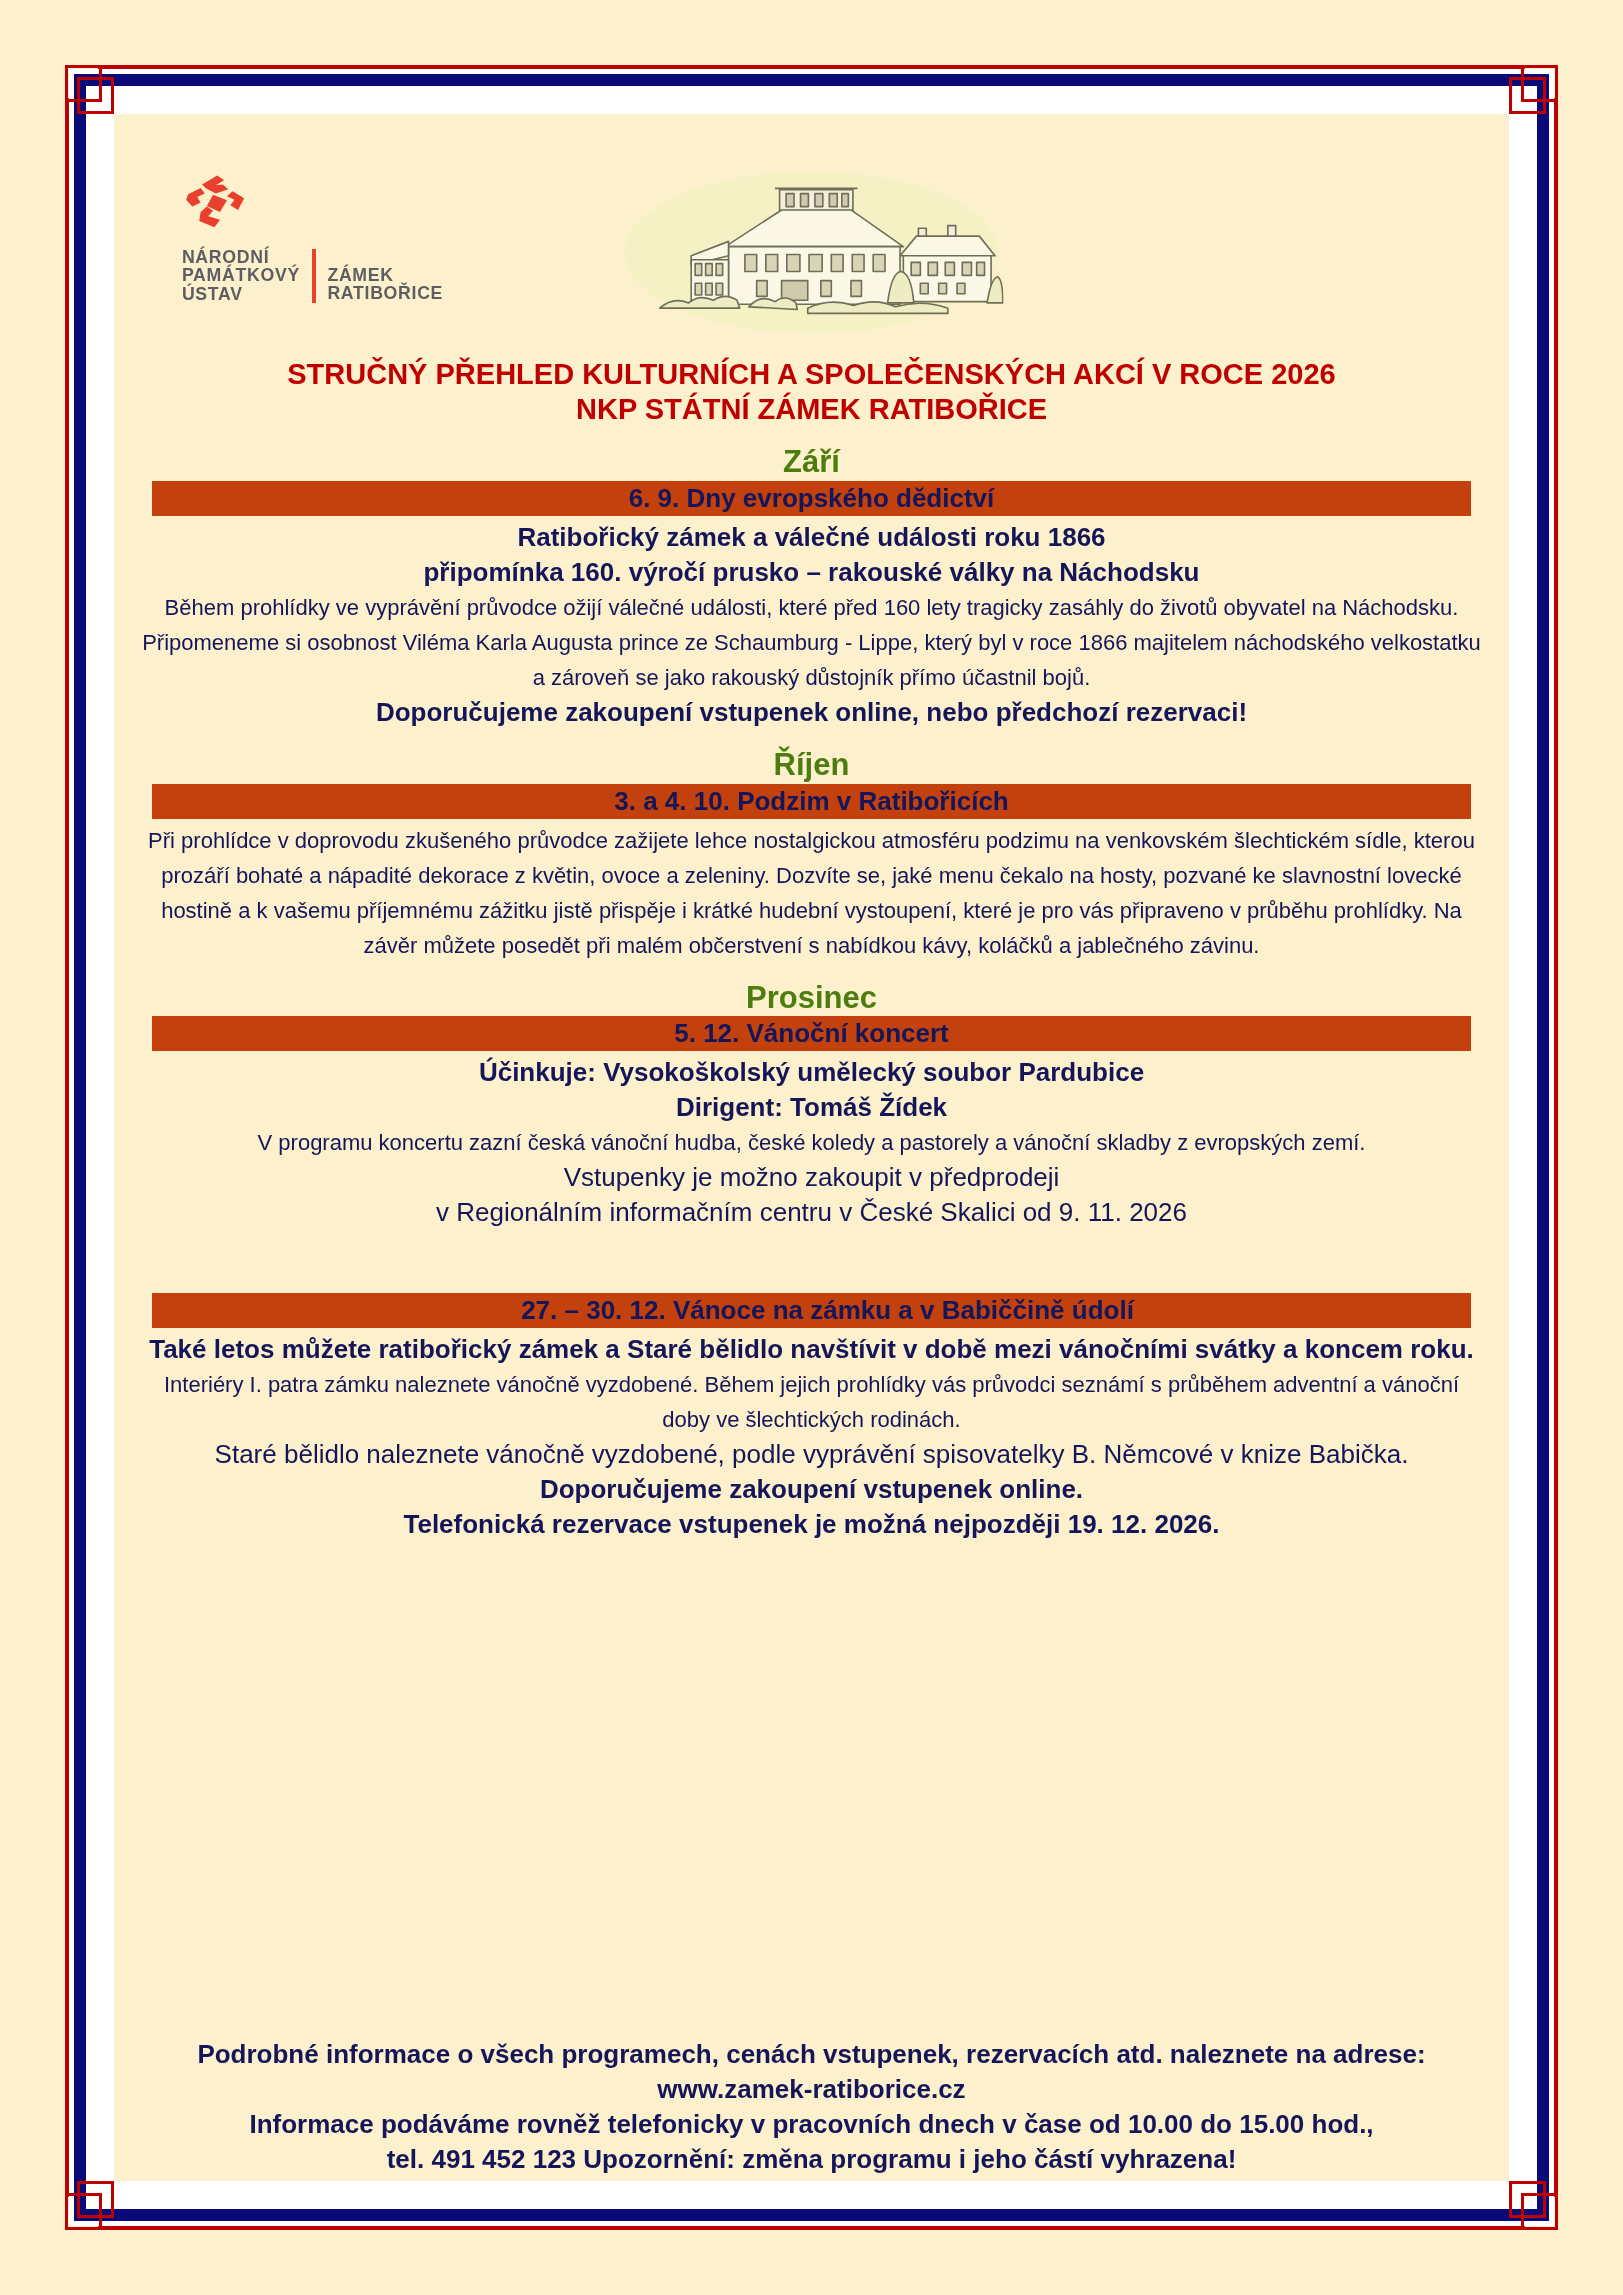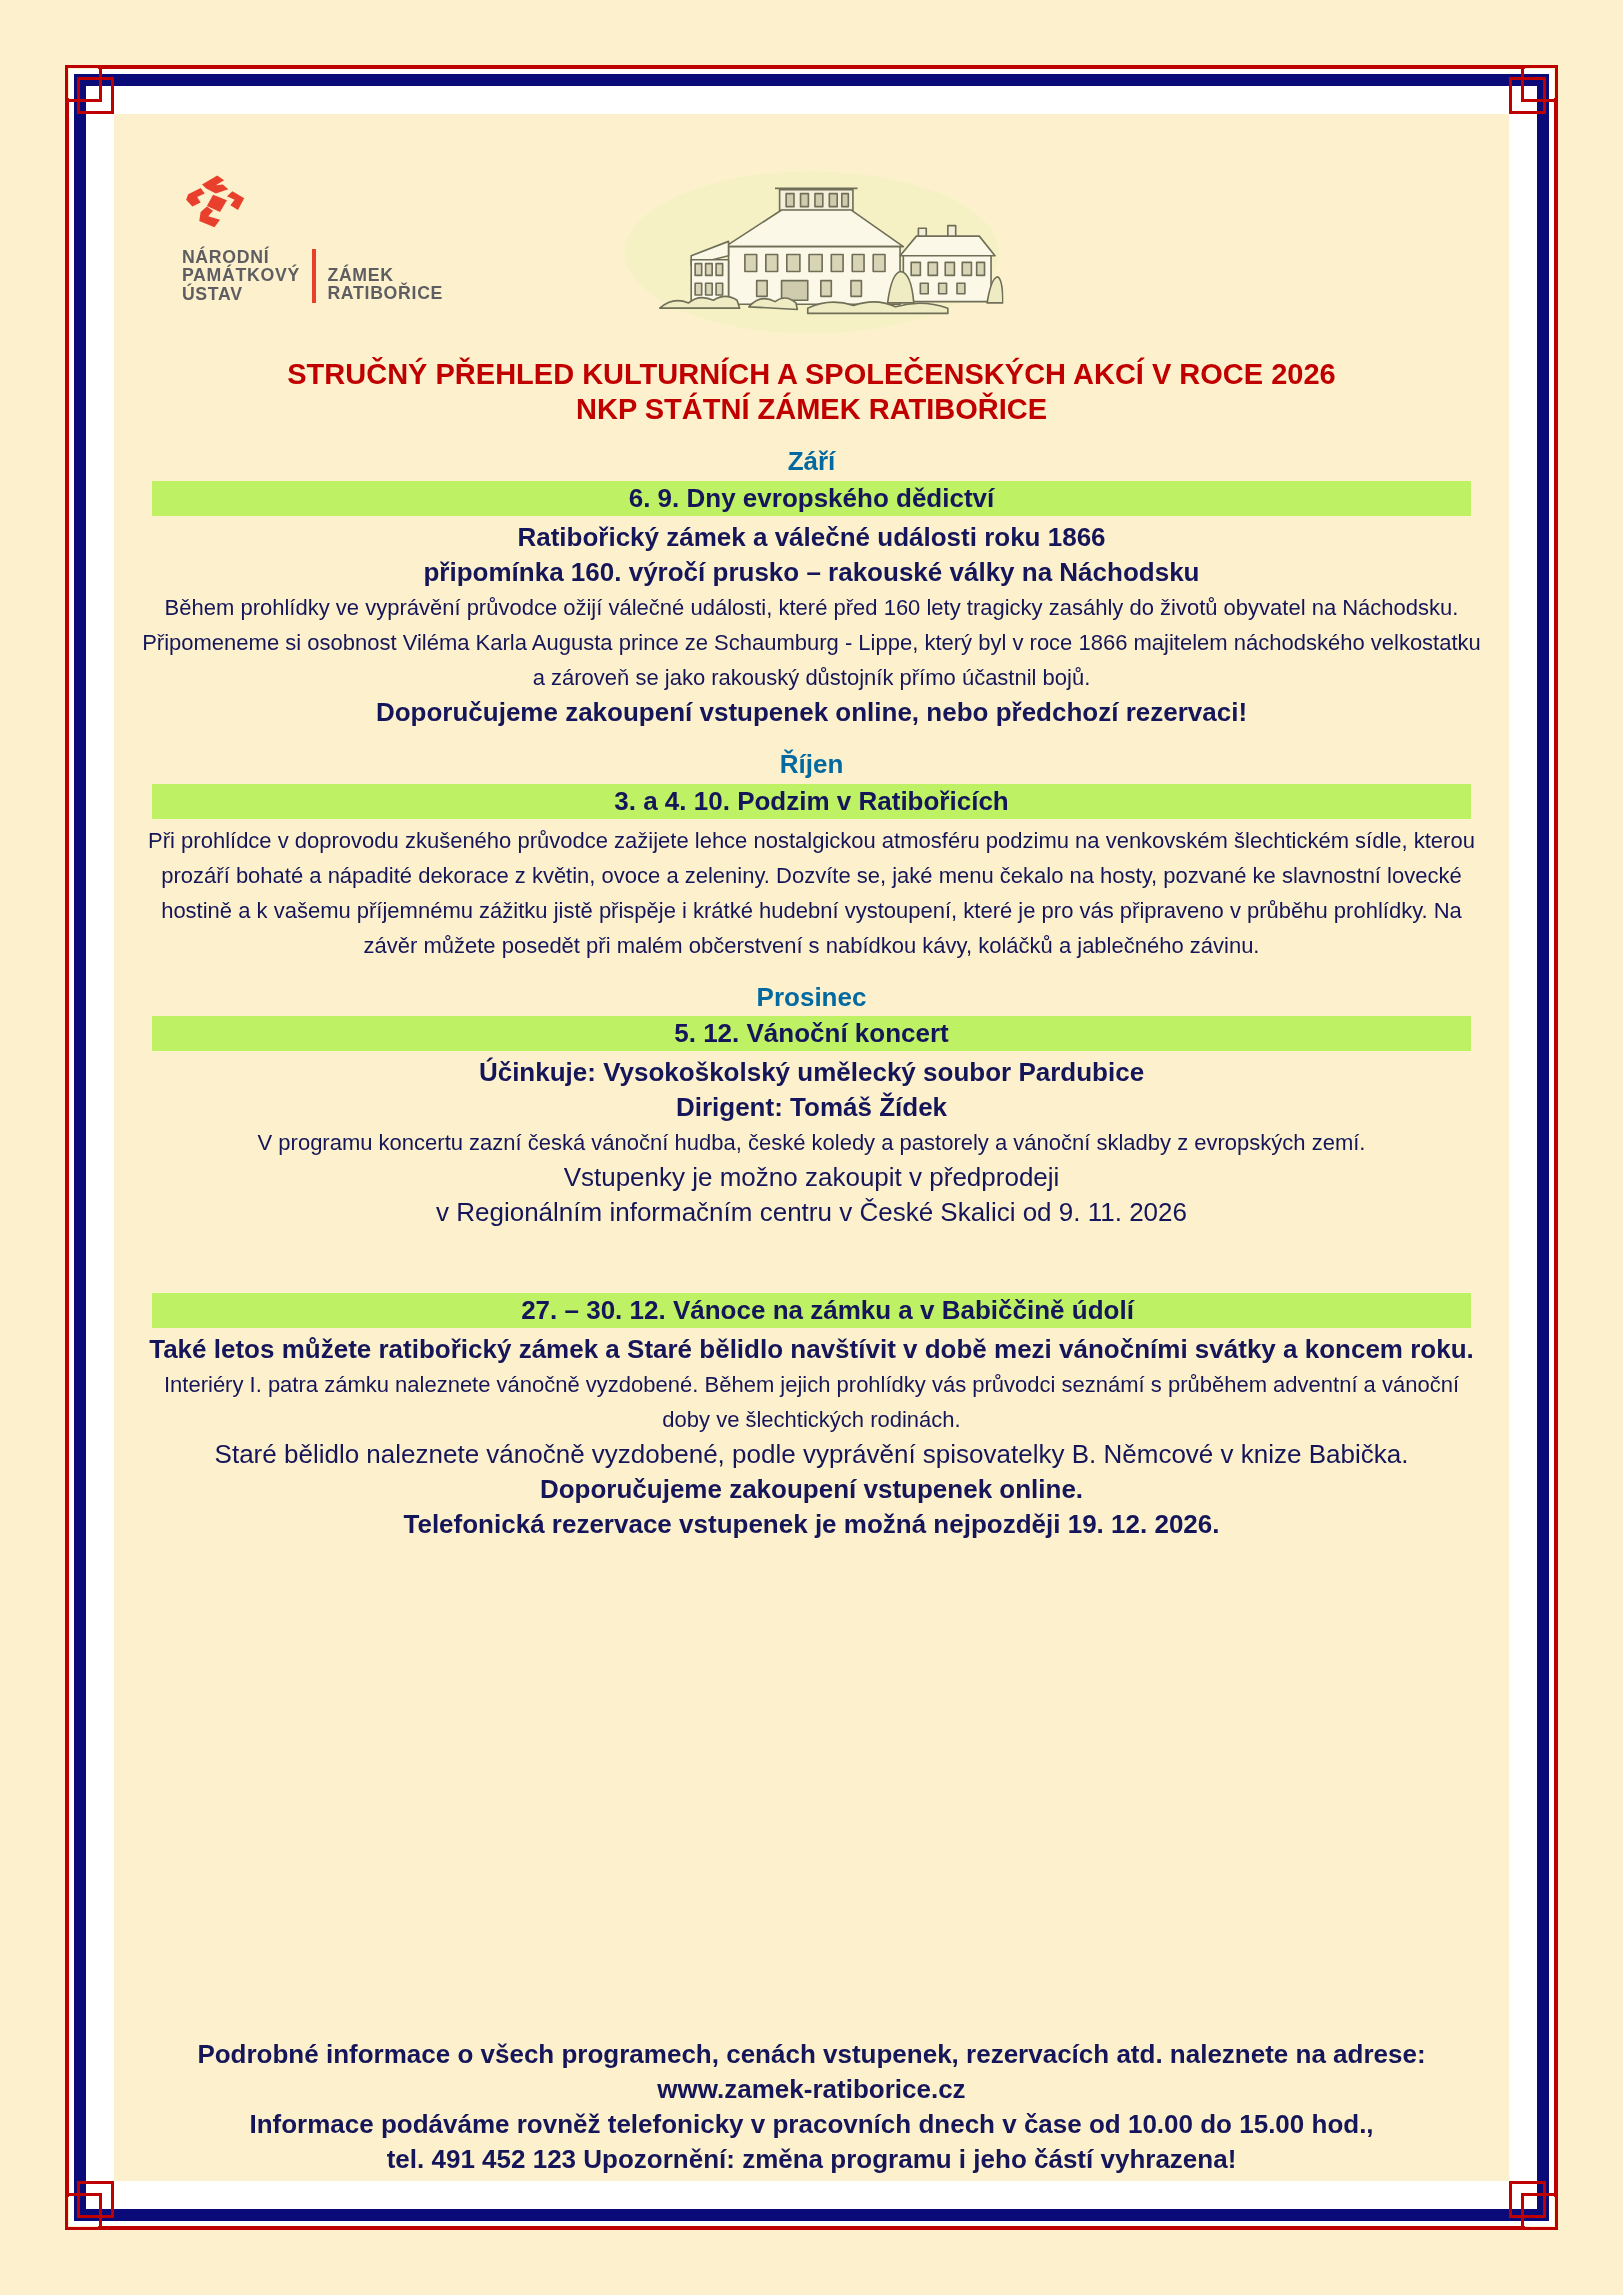--- a/index.html
+++ b/index.html
@@ -35,23 +35,23 @@
   }
   .hdr{position:relative;height:243px;flex:none;}
   .npu{position:absolute;left:38px;top:58px;text-align:left;}
   .npu-lockup{display:flex;margin-top:9.2px;margin-left:3.9px;}
   .npu-name{font-weight:bold;font-size:17.7px;line-height:18.3px;color:#5E5E62;letter-spacing:0.7px;}
   .npu-div{width:3.9px;background:#E8402A;margin:1.3px 11.8px 0 11.8px;height:54px;}
   .npu-site{font-weight:bold;font-size:17.7px;line-height:18.3px;color:#5E5E62;letter-spacing:0.7px;margin-top:17.7px;}
   .castle{position:absolute;left:50%;top:54px;transform:translateX(-50%);}
 
   .title{font-weight:bold;font-size:29px;line-height:35px;color:#C00000;flex:none;}
-  .month{font-weight:bold;font-size:26px;line-height:33px;color:#0369a1;flex:none;}
+  .month{font-weight:bold;font-size:31px;line-height:33px;color:#4d7c0f;flex:none;}
   .bar{
-    background:#bef264;margin:2.6px 11.8px 3.9px 11.8px;padding:2px 0;flex:none;
+    background:#c2410c;margin:2.6px 11.8px 3.9px 11.8px;padding:2px 0;flex:none;
     font-weight:bold;font-size:26px;line-height:31px;color:#15155A;
   }
   .b{font-weight:bold;font-size:26px;line-height:35px;flex:none;}
   .r{font-size:26px;line-height:35px;flex:none;}
   .para{font-size:22px;line-height:35px;max-width:1351px;margin:0 auto;flex:none;}
   .mt28{margin-top:18.3px;} .mt96{margin-top:63px;padding-left:32px;}
   .footer{margin-top:auto;padding-bottom:4px;flex:none;text-align:center;}
 </style>
 </head>
 <body>

